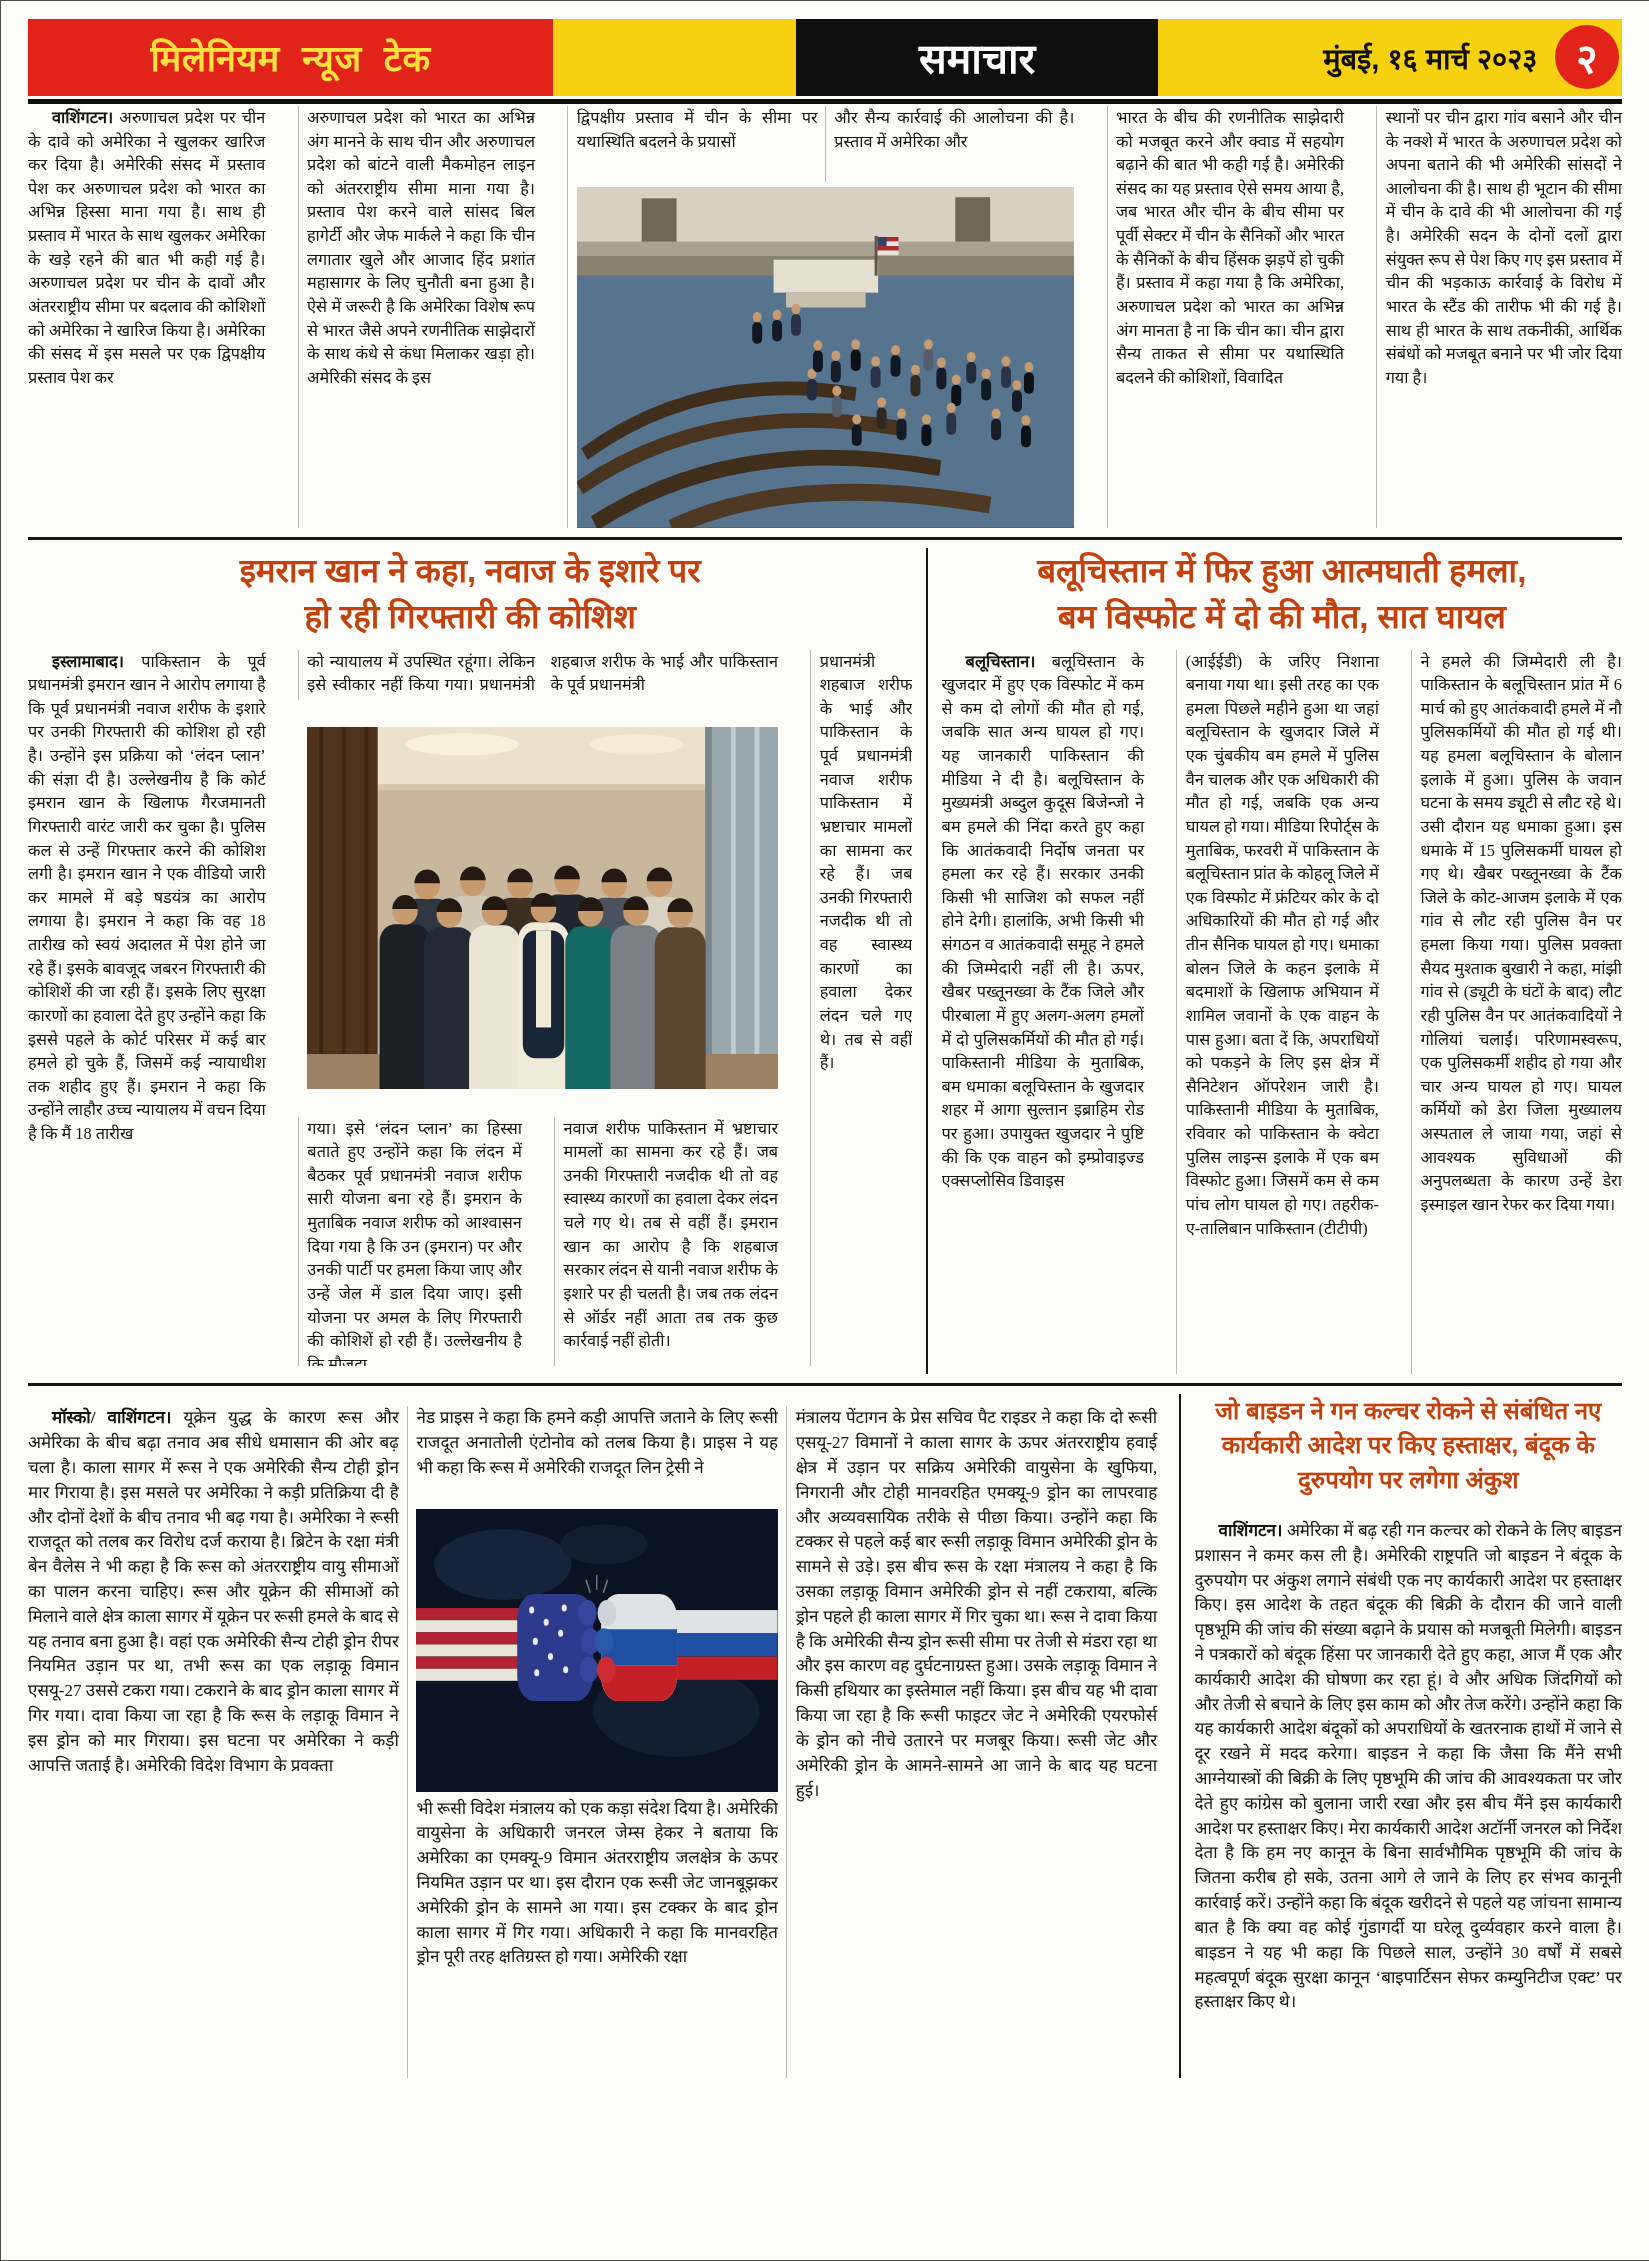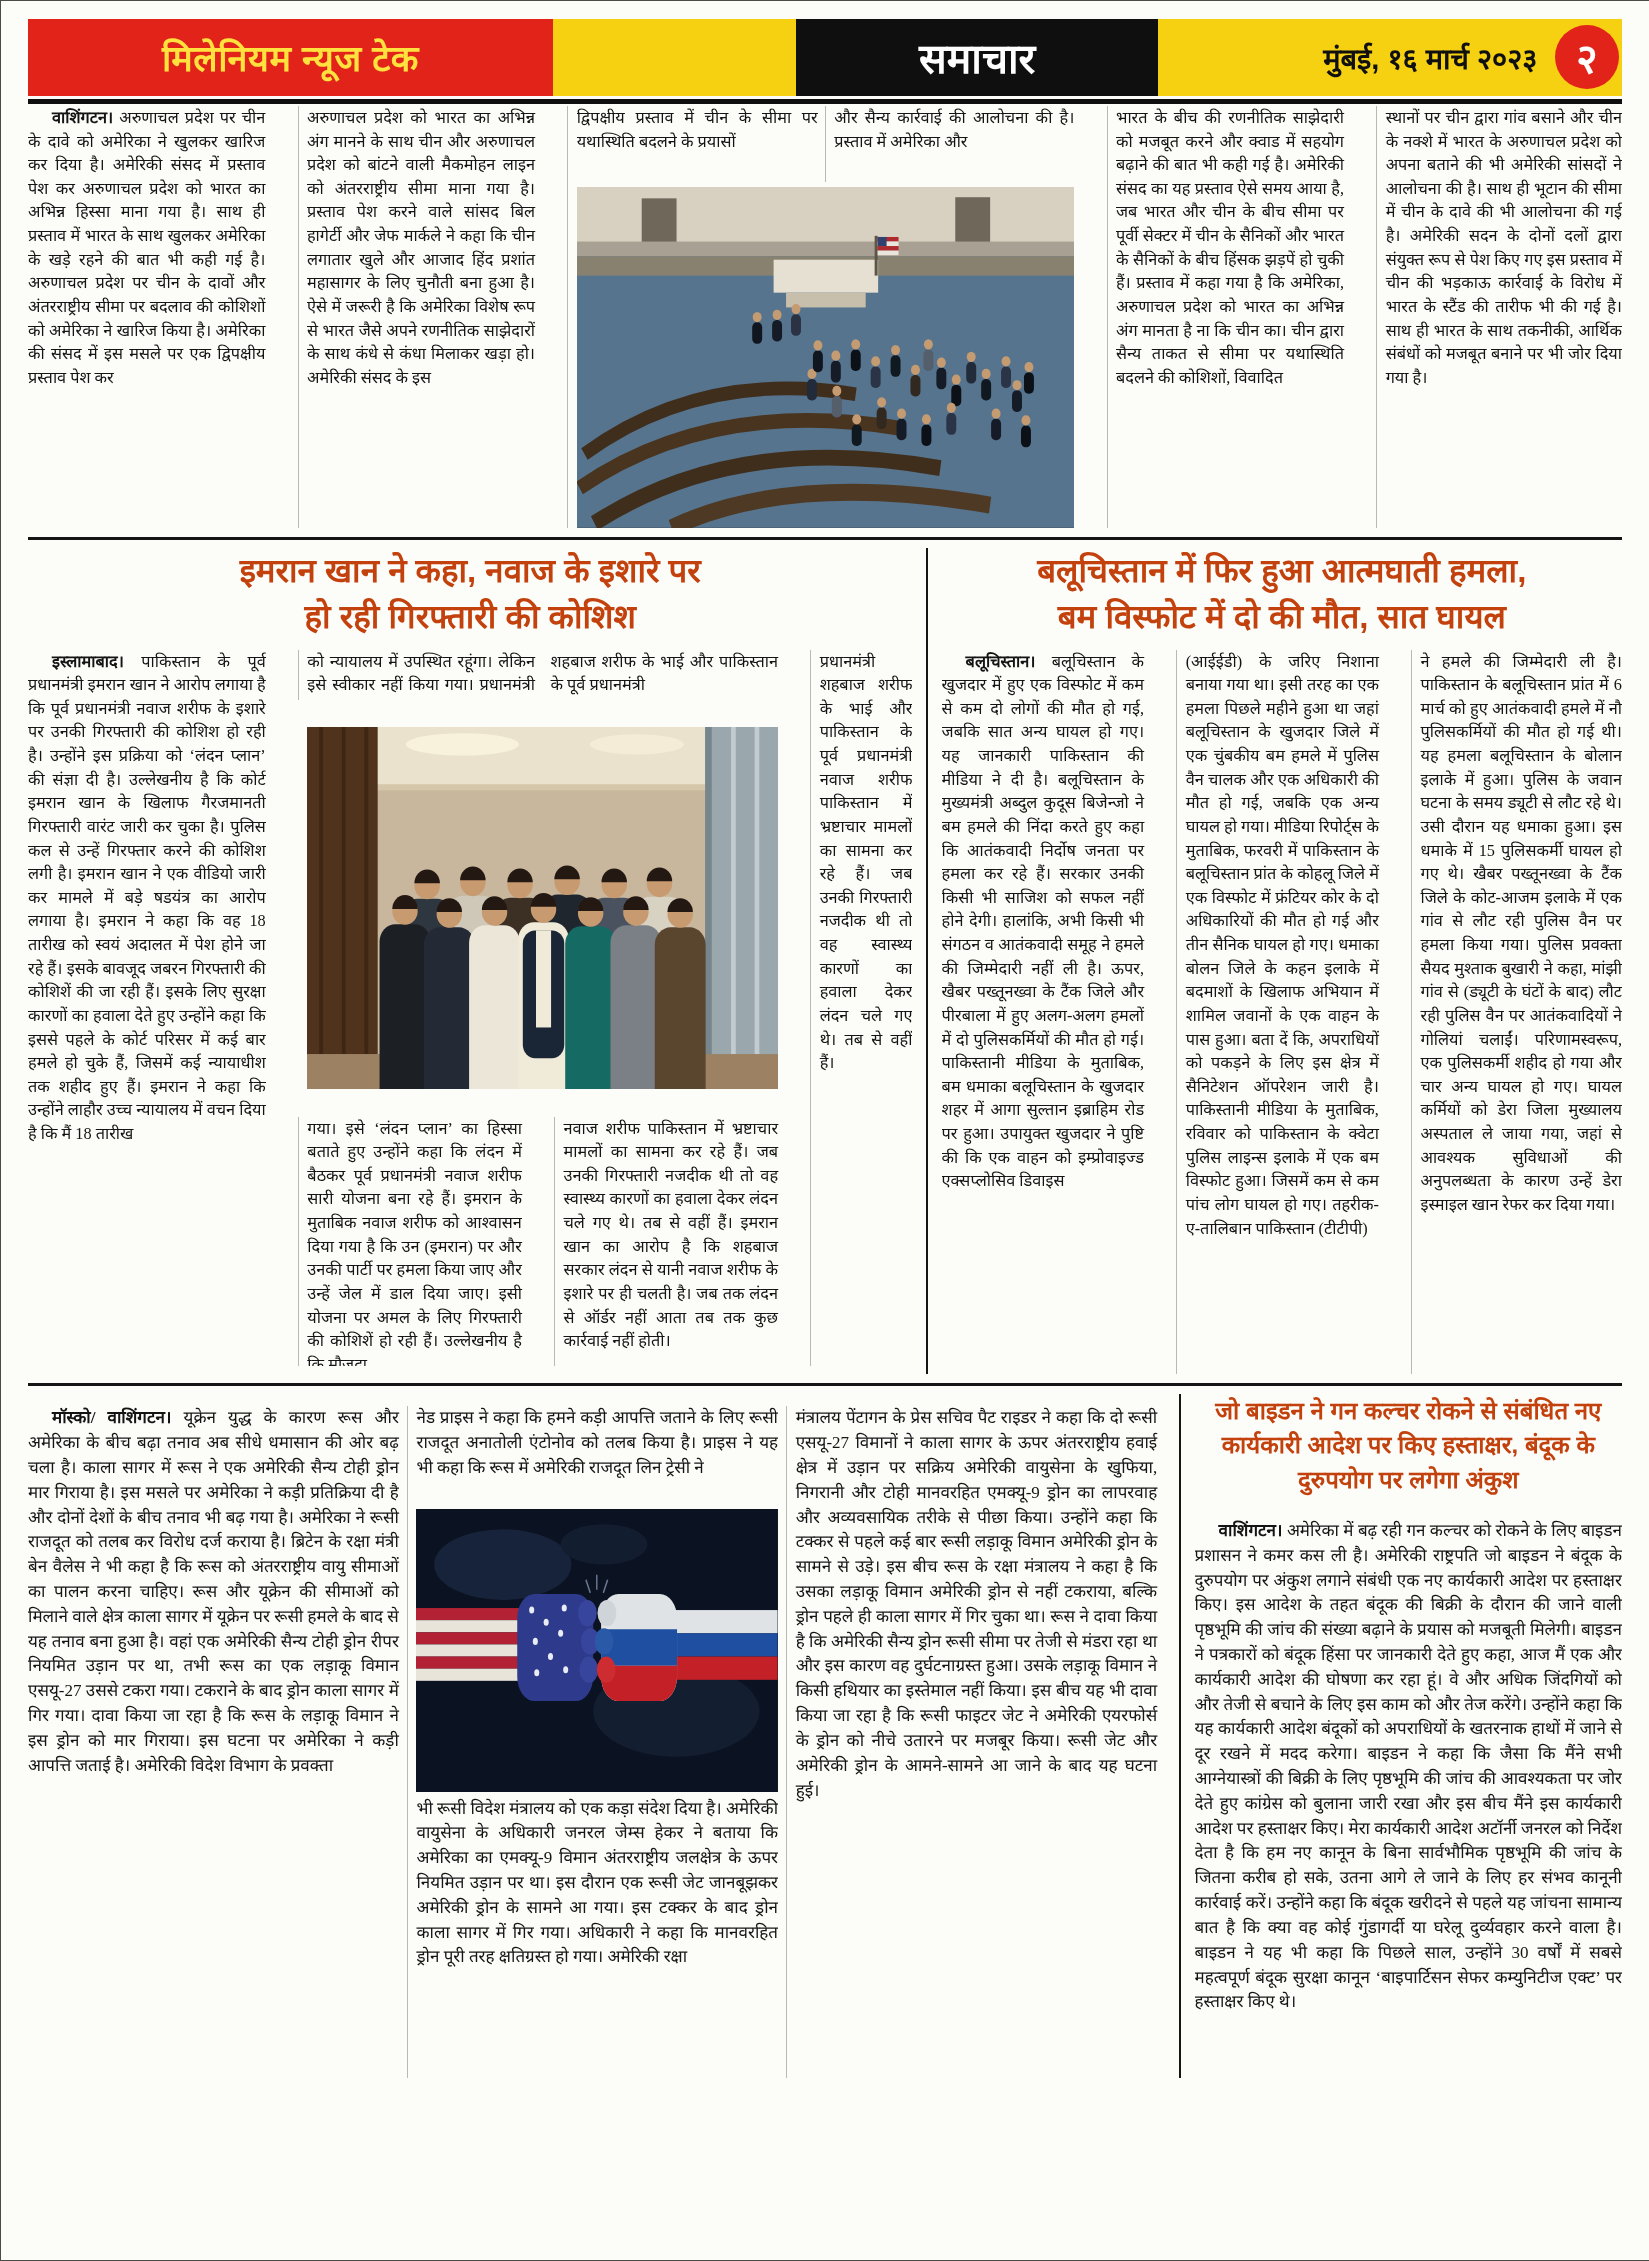--- a/index.html
+++ b/index.html
@@ -7,21 +7,21 @@
     width:1650px;height:2261px;box-sizing:border-box;
     background:#fcfcf9;position:relative;
     padding:17.6px 27px 21px 27px;
     border:1px solid #4a4a46;
     font-family:"Liberation Serif", serif;
     color:#141414;overflow:hidden;
   }
   
   .masthead{display:flex;align-items:stretch;height:77px;background:#f6d112;}
   .brand-box{width:525px;background:#e2231a;color:#ffe23d;display:flex;align-items:center;justify-content:center;
-    font-family:Liberation Sans, sans-serif;font-weight:bold;font-size:36px;letter-spacing:0.5px;}
+    font-family:Liberation Mono, monospace;font-weight:bold;font-size:36px;letter-spacing:0.5px;}
   .mh-sp1{flex:1.05;}
   .section-box{width:362px;background:#0f0f0f;color:#ffffff;display:flex;align-items:center;justify-content:center;
     font-family:"Liberation Sans", sans-serif;font-weight:bold;font-size:41px;text-align:right;}
   .mh-sp2{flex:1.55;display:flex;align-items:center;justify-content:flex-end;padding-right:17.6px;
     font-family:"Liberation Sans", sans-serif;font-weight:bold;font-size:29px;color:#101010;margin-left:20px;}
   .page-circle{align-self:center;width:64px;height:64px;border-radius:50%;background:#e2231a;color:#fff;
     display:flex;align-items:center;justify-content:center;font-size:41px;font-weight:bold;margin-right:3.1px;
     font-family:"Liberation Sans", sans-serif;}
   .masthead-rule{height:5.2px;background:#0f0f0f;margin-top:3.1px;}
   

